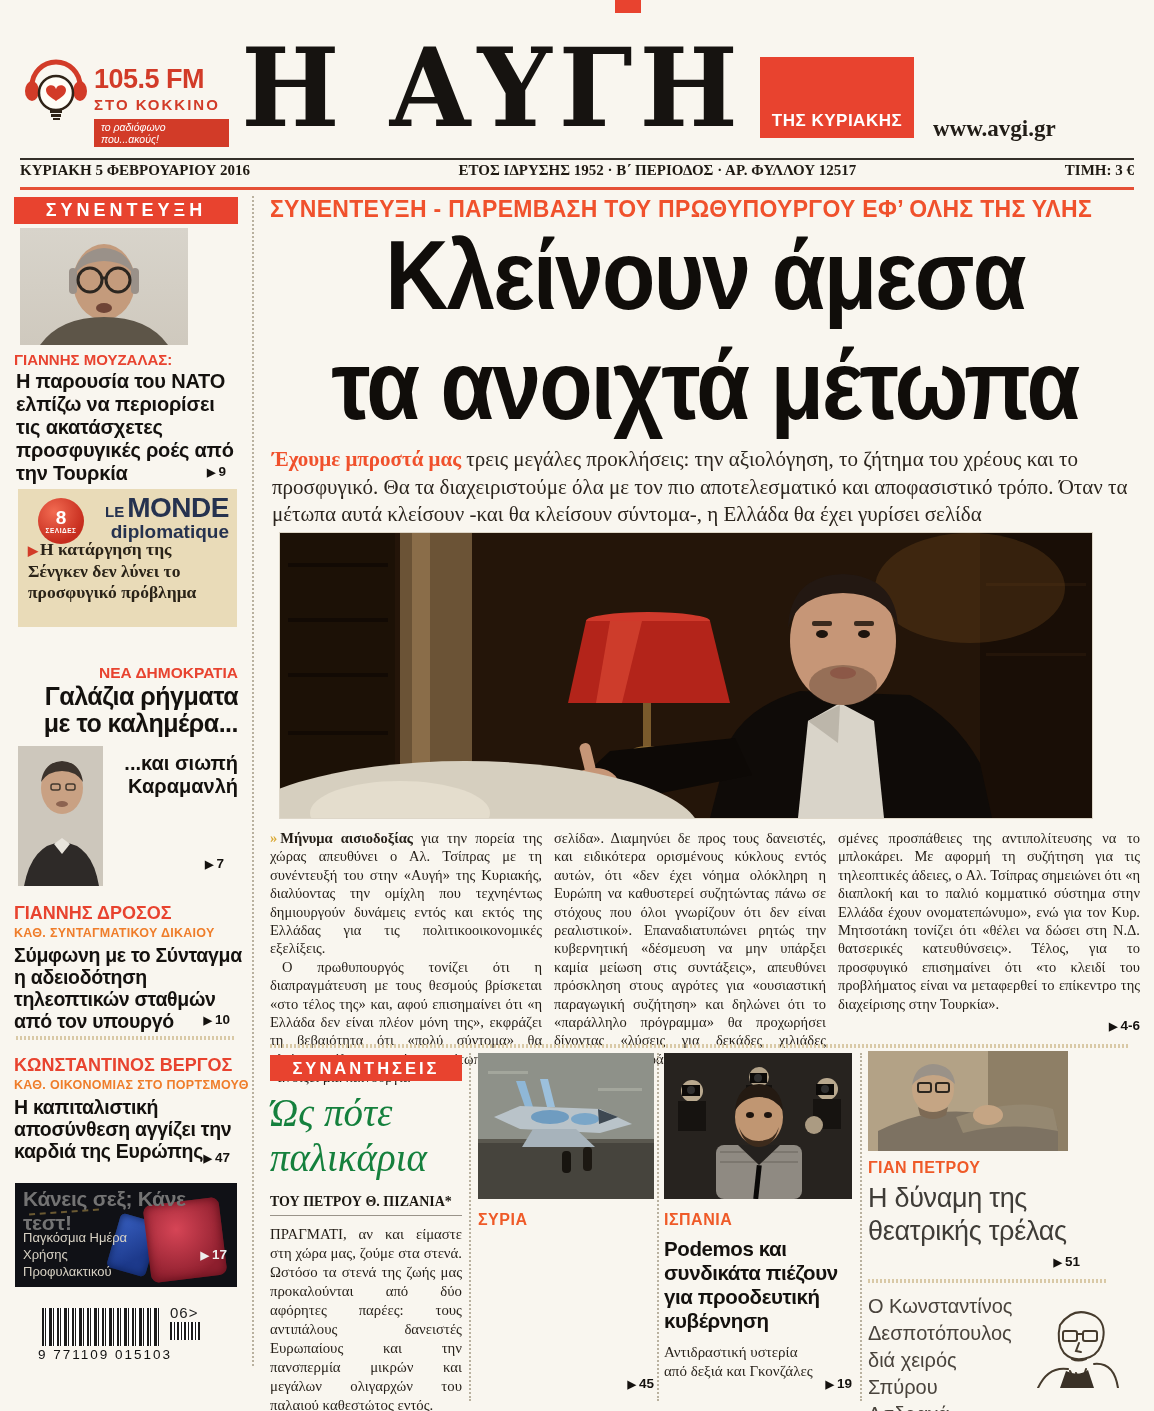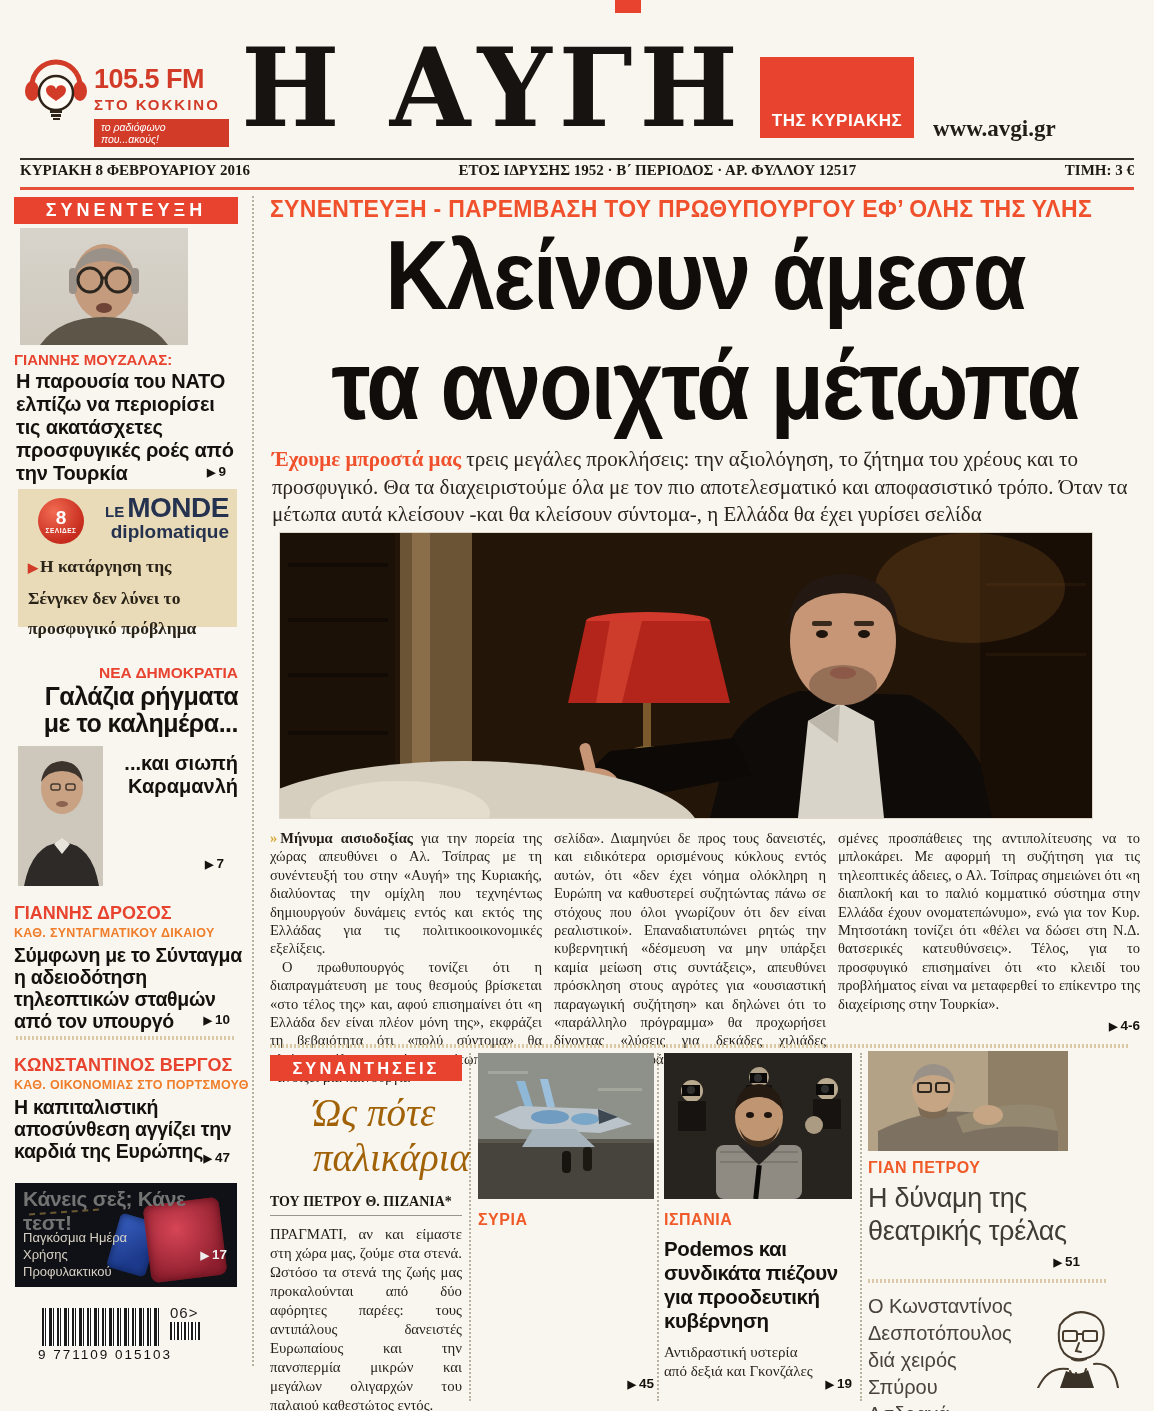--- a/index.html
+++ b/index.html
@@ -47,22 +47,22 @@
   .lm-box{left:18px;top:489px;width:219px;height:138px;background:#e9dbb8;}
   .lm-circle{left:20px;top:9px;width:46px;height:46px;border-radius:50%;
         background:radial-gradient(circle at 35% 30%,#f26b52,#c62c1d 70%);
         display:flex;flex-direction:column;align-items:center;justify-content:center;color:#fff;}
   .lm-circle .n{font-size:19px;font-weight:bold;line-height:1;}
   .lm-circle .s{font-size:6.5px;font-weight:bold;letter-spacing:0.5px;}
   .lm-brand{right:8px;top:6px;text-align:right;color:#25324f;line-height:0.95;}
   .lm-brand .le{font-size:15px;font-weight:bold;margin-right:3px;}
   .lm-brand .monde{font-size:28px;font-weight:bold;letter-spacing:-0.5px;}
   .lm-brand .dip{font-size:19px;font-weight:bold;display:block;margin-top:1px;}
-  .lm-teaser{left:10px;top:62px;width:198px;font-family:"Liberation Serif",serif;font-weight:bold;
-        font-size:17.5px;line-height:30px;color:#2a2318;}
+  .lm-teaser{left:10px;top:50px;width:198px;font-family:"Liberation Serif",serif;font-weight:bold;
+        font-size:17.5px;line-height:21px;color:#2a2318;}
   .lm-teaser .arr{color:#d23b28;font-size:13px;margin-right:2px;}
   .nd-label{left:14px;top:664px;width:224px;text-align:right;color:#e8432f;font-weight:bold;font-size:15.5px;}
   .nd-head{left:14px;top:683px;width:224px;text-align:right;font-weight:bold;font-size:25px;line-height:27px;letter-spacing:-0.5px;color:#14110e;}
   .nd-sub{left:64px;top:752px;width:174px;text-align:right;font-weight:bold;font-size:20px;line-height:23px;color:#14110e;}
   .ph-mitsotakis{left:18px;top:746px;width:85px;height:140px;}
   .nd-page{left:14px;top:856px;width:210px;text-align:right;}
   .auth-name{color:#e8432f;font-weight:bold;font-size:18px;}
   .auth-role{color:#ef7d2a;font-weight:bold;font-size:12.5px;letter-spacing:0.3px;}
   .auth-head{font-weight:bold;font-size:19.5px;line-height:22px;letter-spacing:-0.3px;color:#14110e;}
   .dr-name{left:14px;top:903px;}
@@ -108,21 +108,21 @@
   .bodycols p+p{text-indent:12px;}
   .chev{color:#d9a833;font-weight:bold;margin-right:3px;}
   .blead{font-weight:bold;}
   .lead-pages{text-align:right;margin-top:4px;}
   .spec-main{left:270px;top:1044px;width:860px;}
 
   
   .vd-b{top:1053px;height:348px;}
   .colA{left:270px;top:1055px;width:192px;}
   .sy-banner{width:192px;height:26px;font-size:16.5px;letter-spacing:3px;line-height:26px;}
-  .sy-head{margin-top:9px;font-family:"Liberation Serif",serif;font-style:italic;font-size:39px;line-height:45px;color:#a16207;margin-left:43px;}
+  .sy-head{margin-top:9px;font-family:"Liberation Serif",serif;font-style:italic;font-size:39px;line-height:45px;color:#15803d;}
   .sy-byline{margin-top:14px;font-family:"Liberation Serif",serif;font-weight:bold;font-size:14px;color:#1c1812;
         border-bottom:1.5px solid #9a948a;padding-bottom:5px;}
   .sy-body{margin-top:9px;font-family:"Liberation Serif",serif;font-size:14.8px;line-height:19px;text-align:justify;color:#241e17;}
   .colB{left:478px;top:1053px;width:176px;height:350px;}
   .ph-jet{width:176px;height:146px;}
   .b-label{margin-top:12px;}
   .b-head{margin-top:8px;font-weight:bold;font-size:20.5px;line-height:24px;letter-spacing:-0.4px;color:#14110e;}
   .colB .page-ref,.colC .page-ref{position:absolute;right:0;bottom:12px;}
   .colC{left:664px;top:1053px;width:188px;height:350px;}
   .ph-igl{width:188px;height:146px;}
@@ -169,21 +169,21 @@
   <div class="abs masthead-title">Η ΑΥΓΗ</div>
 
   <div class="abs edition-box">
     <span>ΤΗΣ ΚΥΡΙΑΚΗΣ</span>
   </div>
 
   <div class="abs website">www.avgi.gr</div>
 
   <div class="abs rule1"></div>
   <div class="abs date-row">
-    <span>ΚΥΡΙΑΚΗ 8 ΦΕΒΡΟΥΑΡΙΟΥ 2016</span>
+    <span>ΚΥΡΙΑΚΗ 5 ΦΕΒΡΟΥΑΡΙΟΥ 2016</span>
     <span>ΕΤΟΣ ΙΔΡΥΣΗΣ 1952 · Β΄ ΠΕΡΙΟΔΟΣ · ΑΡ. ΦΥΛΛΟΥ 12517</span>
     <span>ΤΙΜΗ: 3 €</span>
   </div>
   <div class="abs rule2"></div>
 
   <div class="abs vdots vd-side"></div>
 
   <div class="abs red-banner sb-banner1">ΣΥΝΕΝΤΕΥΞΗ</div>
 
   <div class="abs photo ph-mouzalas">

